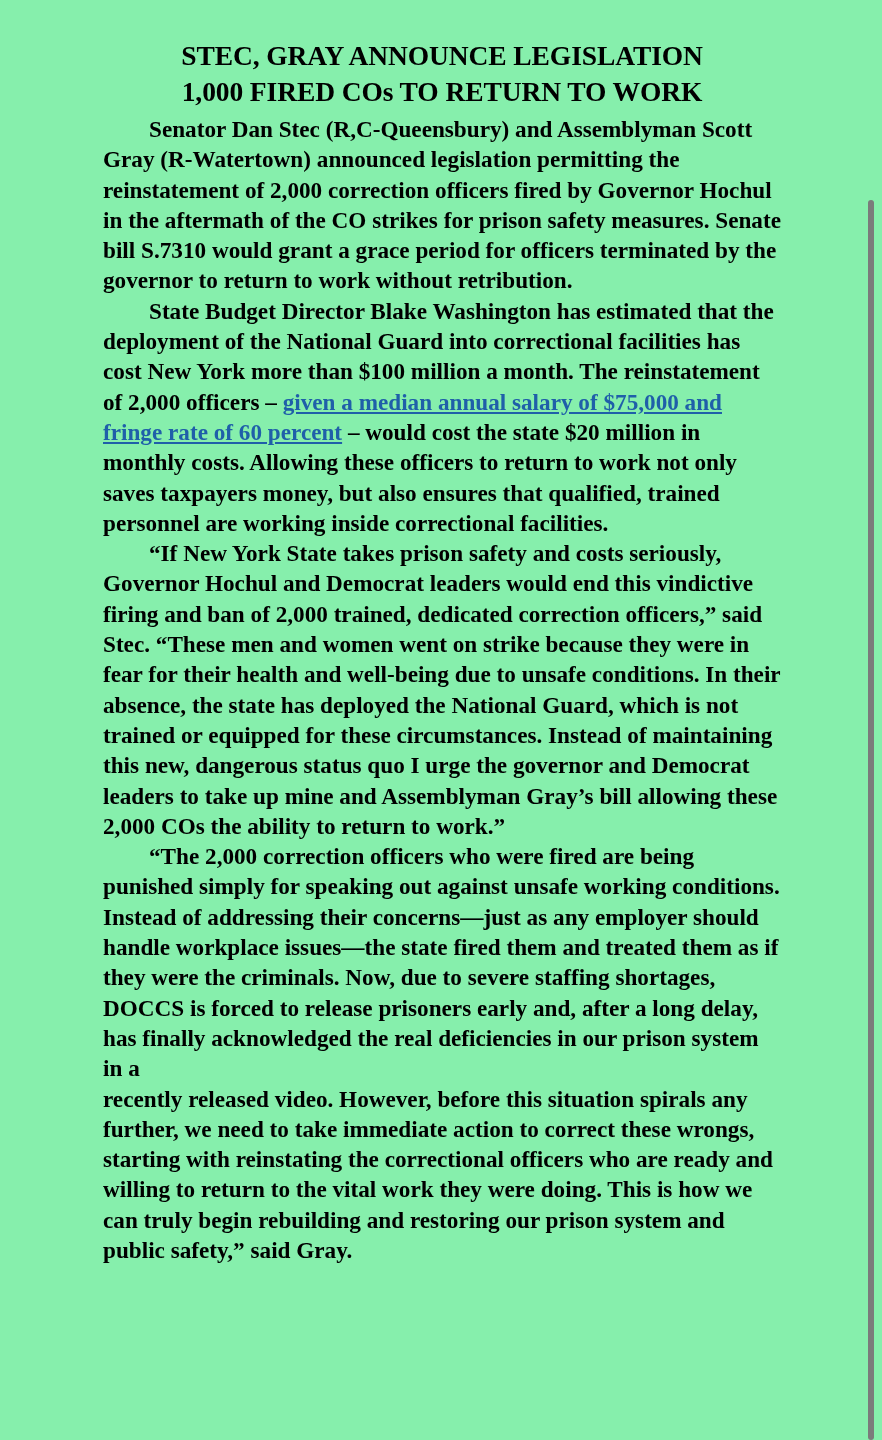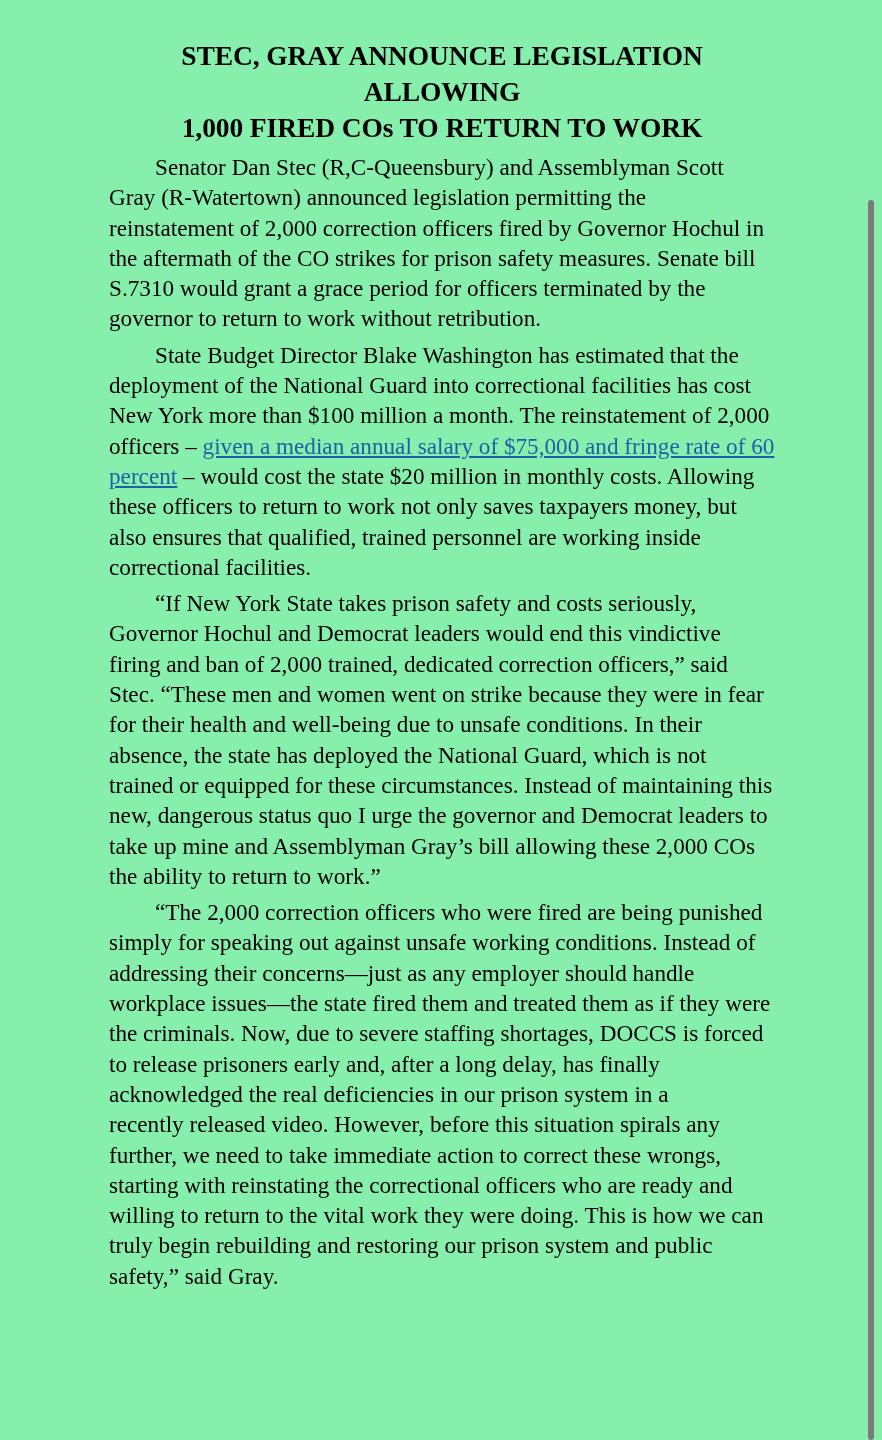--- a/index.html
+++ b/index.html
@@ -43,24 +43,25 @@
   }
   .headline .hl-line {
     display: block;
   }
   .headline .hl-line-3 {
     text-align: center;
     white-space: nowrap;
   }
 
   p.para {
-    margin: 6px;
+    margin: 0;
     text-indent: 46px;
     font-size: 23.2px;
     line-height: 30.3px;
+    font-weight: bold;
   }
 
   a.doc-link {
     color: #1f5fa9;
     text-decoration: underline;
     text-underline-offset: 2px;
   }
 
   .scrollbar-track {
     position: absolute;
@@ -82,21 +83,20 @@
 </style>
 </head>
 <body>
 
 <div class="page">
 
   <div class="doc">
 
     <h1 class="headline">
       <span class="hl-line hl-line-1">STEC, GRAY ANNOUNCE LEGISLATION</span>
-      <span class="hl-line hl-line-2">ALLOWING</span>
       <span class="hl-line hl-line-3">1,000 FIRED COs TO RETURN TO WORK</span>
     </h1>
 
     <p class="para"><span>Senator Dan Stec (R,C-Queensbury) and Assemblyman Scott Gray (R-Watertown) announced legislation permitting the reinstatement of 2,000 correction officers fired by Governor Hochul in the aftermath of the CO strikes for prison safety measures. Senate bill S.7310 would grant a grace period for officers terminated by the governor to return to work without retribution.</span></p>
 
     <p class="para"><span>State Budget Director Blake Washington has estimated that the deployment of the National Guard into correctional facilities has cost New York more than $100 million a month. The reinstatement of 2,000 officers – </span><a class="doc-link" href="#">given a median annual salary of $75,000 and fringe rate of 60 percent</a><span> – would cost the state $20 million in monthly costs. Allowing these officers to return to work not only saves taxpayers money, but also ensures that qualified, trained personnel are working inside correctional facilities.</span></p>
 
     <p class="para"><span>“If New York State takes prison safety and costs seriously, Governor Hochul and Democrat leaders would end this vindictive firing and ban of 2,000 trained, dedicated correction officers,” said Stec. “These men and women went on strike because they were in fear for their health and well-being due to unsafe conditions. In their absence, the state has deployed the National Guard, which is not trained or equipped for these circumstances. Instead of maintaining this new, dangerous status quo I urge the governor and Democrat leaders to take up mine and Assemblyman Gray’s bill allowing these 2,000 COs the ability to return to work.”</span></p>
 
     <p class="para"><span>“The 2,000 correction officers who were fired are being punished simply for speaking out against unsafe working conditions. Instead of addressing their concerns—just as any employer should handle workplace issues—the state fired them and treated them as if they were the criminals. Now, due to severe staffing shortages, DOCCS is forced to release prisoners early and, after a long delay, has finally acknowledged the real deficiencies in our prison system in a</span><br><span>recently released video. However, before this situation spirals any further, we need to take immediate action to correct these wrongs, starting with reinstating the correctional officers who are ready and willing to return to the vital work they were doing. This is how we can truly begin rebuilding and restoring our prison system and public safety,” said Gray.</span></p>

